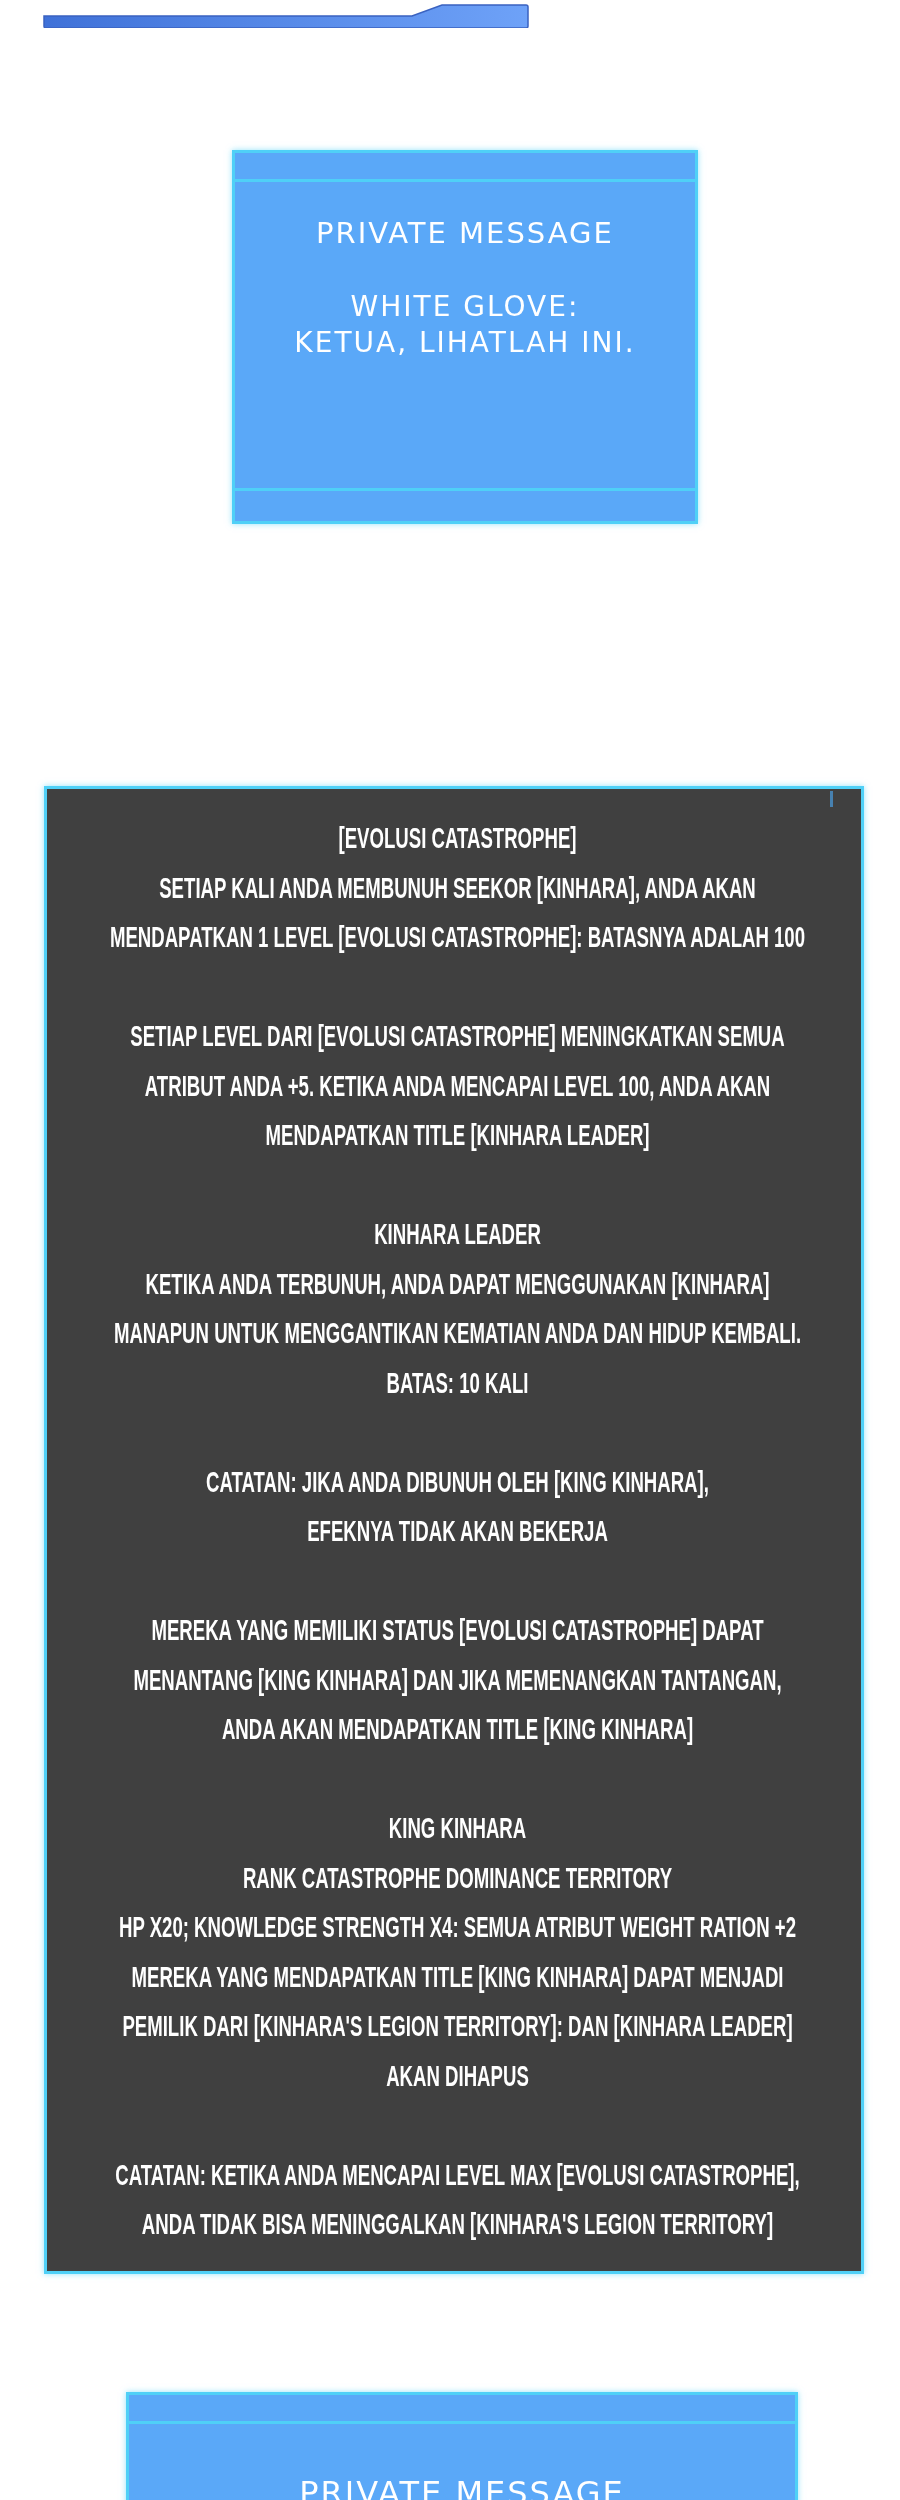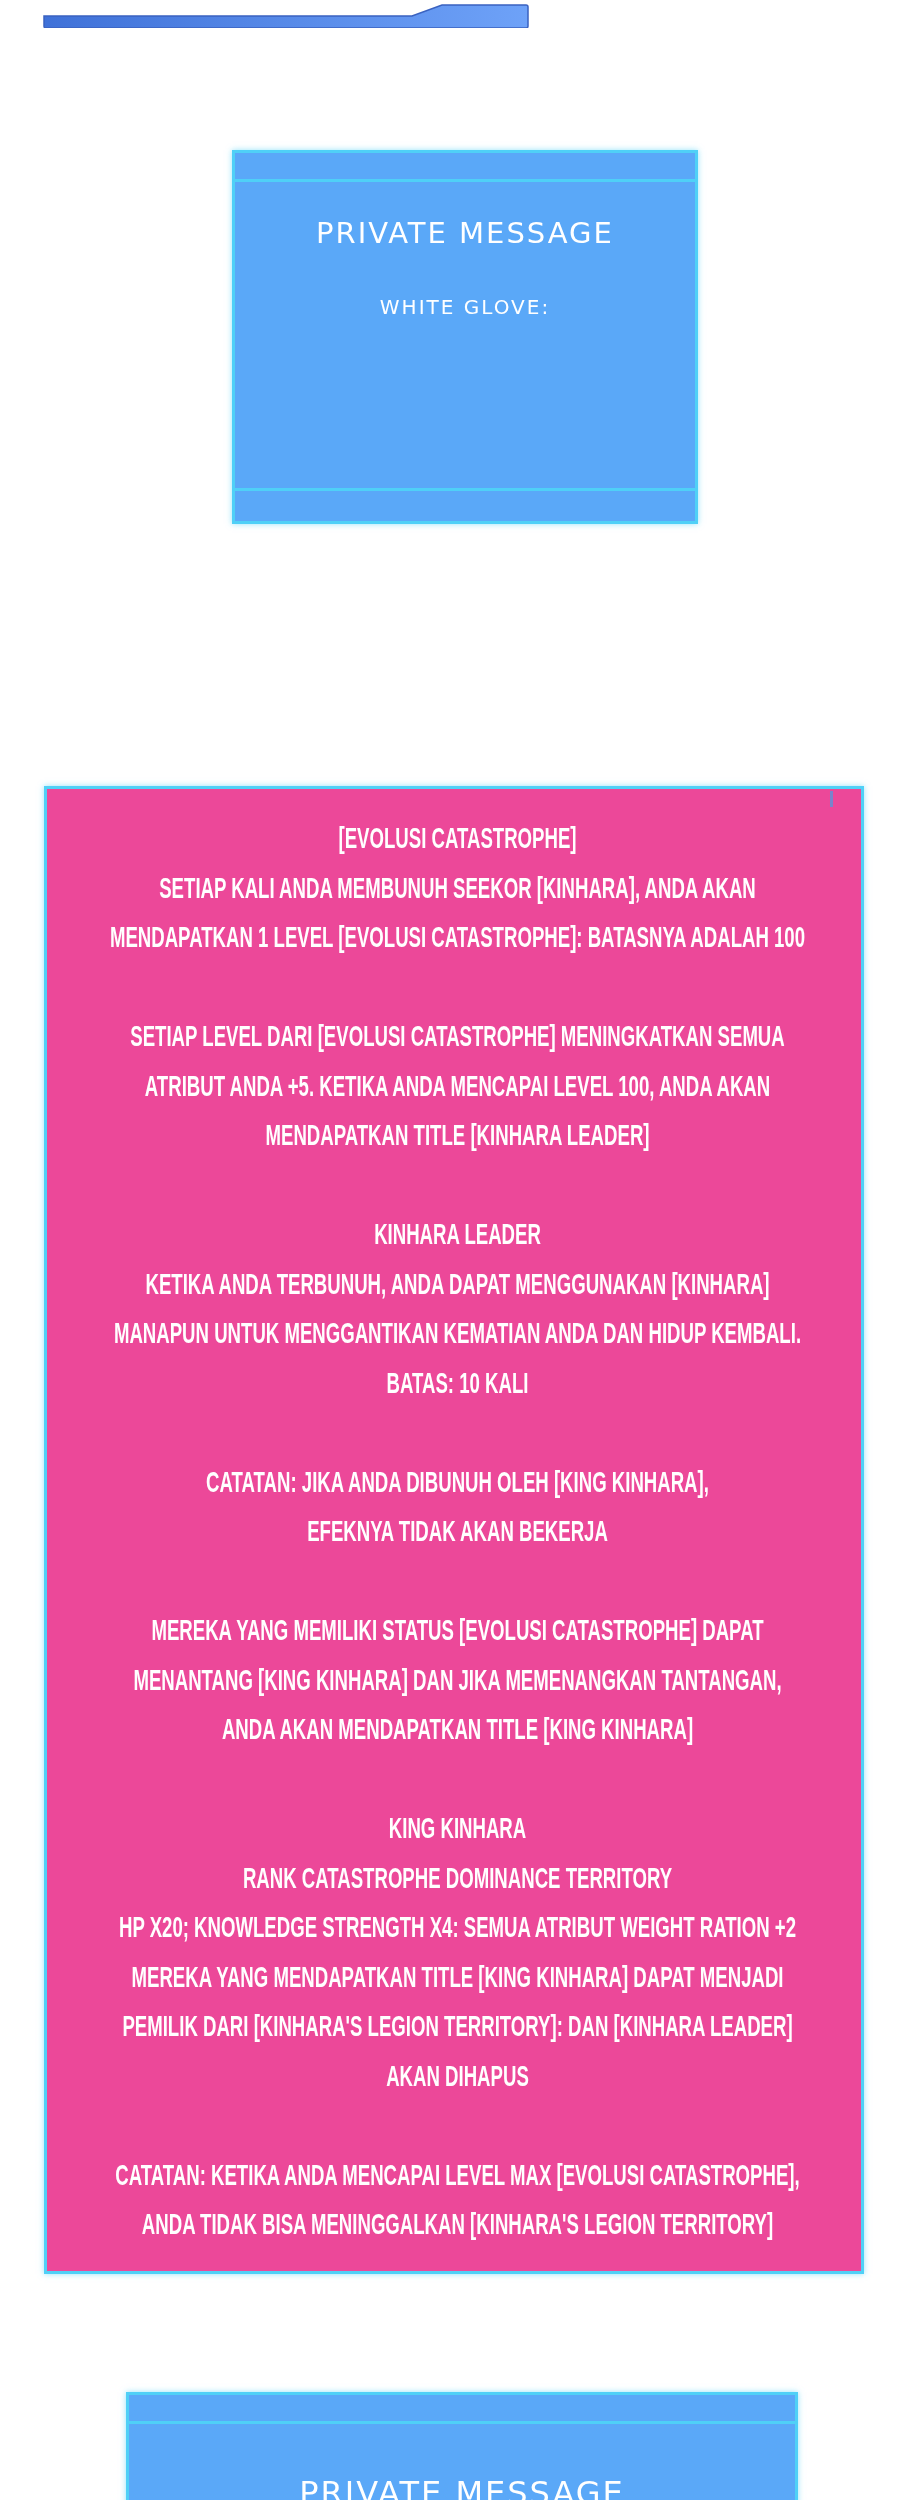--- a/index.html
+++ b/index.html
@@ -50,21 +50,21 @@
       color: #ffffff;
       font-family: "DejaVu Sans", sans-serif;
       letter-spacing: 2px;
       text-transform: uppercase;
     }
     .pm-title {
       font-size: 29px;
       line-height: 36px;
     }
     .pm-body {
-      font-size: 20px;
+      font-size: 28px;
       line-height: 36px;
     }
 
     .pm-box-1 {
       left: 232px;
       top: 150px;
       width: 466px;
       height: 374px;
     }
     .pm-box-1 .pm-title { top: 62px; }
@@ -78,21 +78,21 @@
     }
     .pm-box-3 .pm-title { top: 80px; font-size: 32px; }
 
     
     .info-panel {
       position: absolute;
       left: 44px;
       top: 786px;
       width: 820px;
       height: 1488px;
-      background: #ec4899;
+      background: #404040;
       border: 3px solid #4fd0f7;
       box-shadow: 0 0 6px rgba(79, 208, 247, 0.6);
       box-sizing: border-box;
     }
     .info-content {
       position: absolute;
       left: 0;
       right: 0;
       top: 24px;
       text-align: center;
@@ -135,20 +135,21 @@
     </defs>
     <path d="M2 16 L370 16 L400 5 L484 5 Q486 5 486 7 L486 26 Q486 28 484 28 L4 28 Q2 28 2 26 Z" fill="url(#bannerGrad)" stroke="#3a62c0" stroke-width="1.5"></path>
   </svg>
 </div>
 
 <div class="pm-box pm-box-1">
   <div class="pm-band-top"></div>
   <div class="pm-text pm-title">PRIVATE MESSAGE</div>
   <div class="pm-text pm-body">
     <div>WHITE GLOVE:</div>
+    <div>KETUA, LIHATLAH INI.</div>
   </div>
   <div class="pm-band-bottom"></div>
 </div>
 
 <div class="info-panel">
   <div class="corner-mark" style="right: 28px; top: 2px;"></div>
   <div class="info-content">
 
     <span class="info-line">[EVOLUSI CATASTROPHE]</span>
     <span class="info-line">SETIAP KALI ANDA MEMBUNUH SEEKOR [KINHARA], ANDA AKAN</span>

